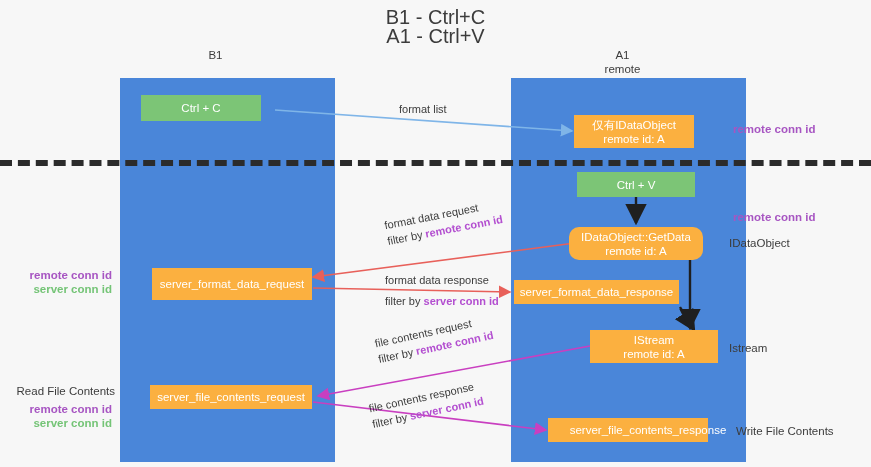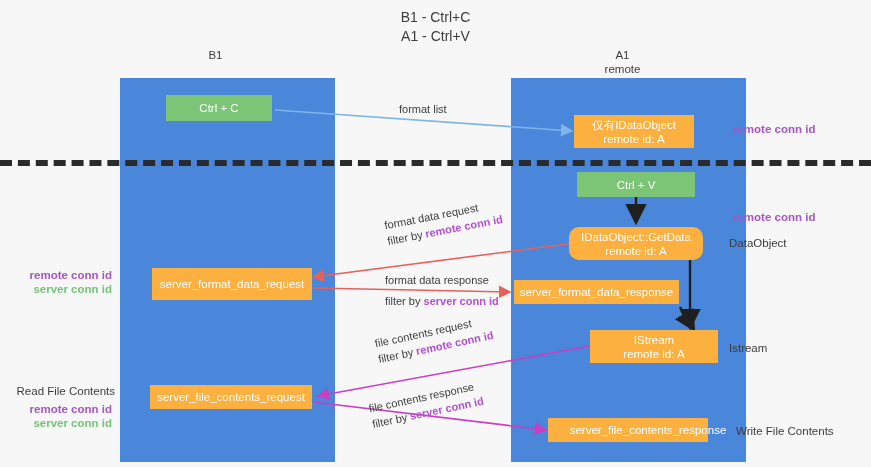--- a/index.html
+++ b/index.html
@@ -26,21 +26,21 @@
     font-size: 11.5px;
     line-height: 14px;
   }
   .title {
     position: absolute;
     left: 0;
     right: 0;
     top: 8px;
     text-align: center;
     color: #3c3c3c;
-    font-size: 14px;
+    font-size: 20px;
     line-height: 19px;
   }
   .box {
     position: absolute;
     box-sizing: border-box;
     display: flex;
     flex-direction: column;
     align-items: center;
     justify-content: center;
     color: #ffffff;
@@ -139,21 +139,21 @@
 
     <path d="M690,256 L690,328" stroke="#1f1f1f" stroke-width="2.4" fill="none" marker-end="url(#ah-blk)"></path>
 
     <line x1="590" y1="346" x2="318" y2="396" stroke="#c93fc0" stroke-width="1.6" marker-end="url(#ah-mag)"></line>
 
     <line x1="313" y1="402" x2="546" y2="430" stroke="#c93fc0" stroke-width="1.6" marker-end="url(#ah-mag)"></line>
   </svg>
 
   <div class="dashed" style="top:160px;"></div>
 
-  <div class="box green" style="left:166px; top:95px; width:106px; height:26px;">
+  <div class="box green" style="left:141px; top:95px; width:120px; height:26px;">
     <span>Ctrl + C</span>
   </div>
 
   <div class="box orange" style="left:574px; top:115px; width:120px; height:33px;">
     <span>仅有IDataObject</span>
     <span>remote id: A</span>
   </div>
 
   <div class="box green" style="left:577px; top:172px; width:118px; height:25px;">
     <span>Ctrl + V</span>
@@ -206,21 +206,21 @@
 
   <div class="arrow-label rot-up2" style="left:374px; top:400px;">
     <div>file contents response</div>
     <div><span>filter by </span><span class="kw-server-arrow">server conn id</span></div>
   </div>
 
   <div class="side-label right kw-remote" style="left:733px; top:122px;">remote conn id</div>
 
   <div class="side-label right kw-remote" style="left:733px; top:210px;">remote conn id</div>
 
-  <div class="side-label right" style="left:729px; top:236px;">DataObject</div>
+  <div class="side-label right" style="left:729px; top:236px;">IDataObject</div>
 
   <div class="side-label right" style="left:729px; top:341px;">Istream</div>
 
   <div class="side-label right" style="left:736px; top:424px;">Write File Contents</div>
 
   <div class="side-label left kw-remote" style="left:0px; top:268px; width:112px;">remote conn id</div>
   <div class="side-label left kw-server" style="left:0px; top:282px; width:112px;">server conn id</div>
 
   <div class="side-label left" style="left:0px; top:384px; width:115px;">Read File Contents</div>
   <div class="side-label left kw-remote" style="left:0px; top:402px; width:112px;">remote conn id</div>

